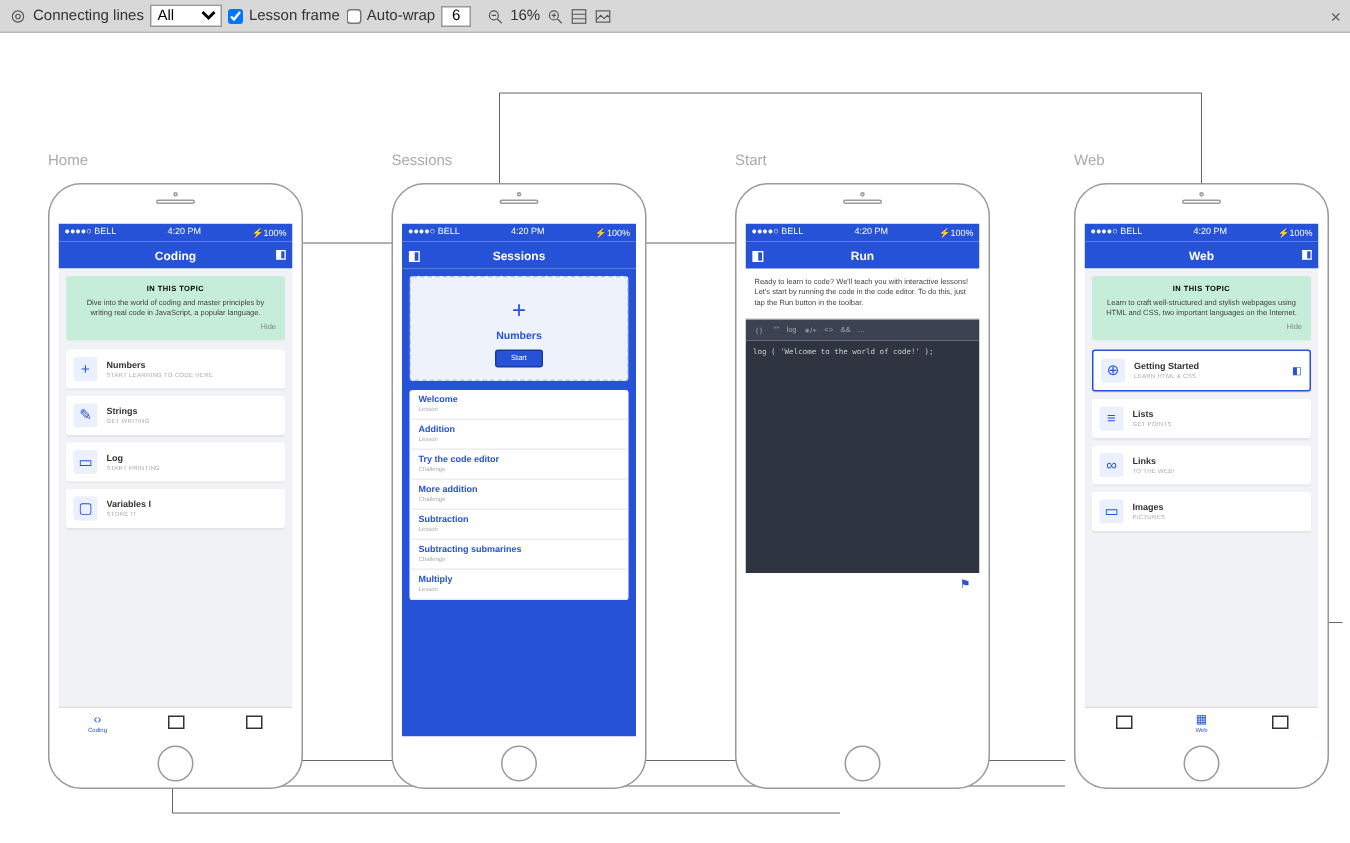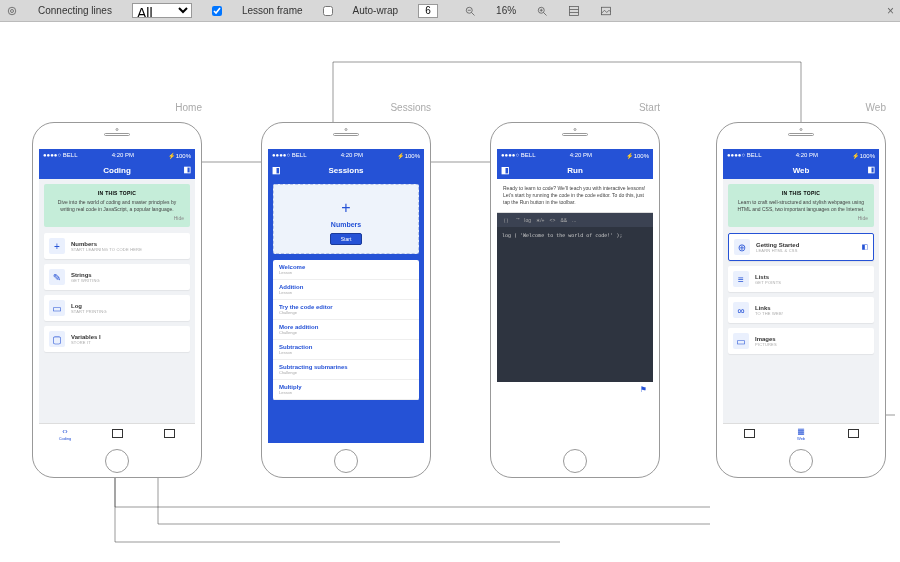--- a/index.html
+++ b/index.html
@@ -1,28 +1,28 @@
 <!DOCTYPE html>
 <html><head>
 <meta charset="utf-8">
 <style>
 *{box-sizing:border-box;margin:0;padding:0;font-family:-apple-system,BlinkMacSystemFont,"Segoe UI",Arial,sans-serif}
 body{width:900px;height:562px;background:#fff;overflow:hidden;position:relative}
-.toolbar{height:22px;background:#d8d8d8;border-bottom:1px solid #bbb;display:flex;align-items:center;padding:0 6px;font-size:10px;color:#333;gap:20px}
-.toolbar select{font-size:14px;height:15px;width:60px;border:1px solid #999;background:#fff}
+.toolbar{height:22px;background:#d8d8d8;border-bottom:1px solid #bbb;display:flex;align-items:center;padding:0 6px;font-size:10px;color:#333;gap:4px}
+.toolbar select{font-size:10px;height:15px;width:48px;border:1px solid #999;background:#fff}
 .toolbar input[type=checkbox]{width:10px;height:10px}
 .toolbar .num{width:20px;height:14px;border:1px solid #999;background:#fff;font-size:10px;text-align:center}
 .toolbar .close-x{margin-left:auto;font-size:12px;color:#666;cursor:pointer}
 .toolbar svg{width:12px;height:12px}
 .tbtn{display:flex;align-items:center;cursor:pointer}
 .canvas{position:absolute;top:22px;left:0;width:900px;height:540px;background:#fff}
 svg.lines{position:absolute;top:0;left:0;width:900px;height:540px;pointer-events:none}
 svg.lines line{stroke:#333;stroke-width:0.5}
-.frame-label{position:absolute;font-size:10px;color:#aaa;text-align:right;width:170px}
-.phone{position:absolute;width:170px;height:356px;border:1.5px solid #999;border-radius:22px;background:#fff}
+.frame-label{position:absolute;font-size:10px;color:#aaa;text-align:left;width:170px}
+.phone{position:absolute;width:170px;height:404px;border:1.5px solid #999;border-radius:22px;background:#fff}
 .phone .speaker{position:absolute;top:10px;left:50%;transform:translateX(-50%);width:26px;height:3px;border:1px solid #999;border-radius:3px}
 .phone .cam{position:absolute;top:5px;left:50%;transform:translateX(-50%);width:3px;height:3px;border:1px solid #999;border-radius:50%}
 .phone .home{position:absolute;bottom:4px;left:50%;transform:translateX(-50%);width:24px;height:24px;border:1.5px solid #999;border-radius:50%}
 .phone .screen{position:absolute;top:26px;left:6px;right:6px;bottom:34px;overflow:hidden}
 .status{height:12px;background:#2552d6;color:#fff;display:flex;align-items:center;justify-content:space-between;padding:0 4px;font-size:6px}
 .navhdr{height:18px;background:#2552d6;color:#fff;display:flex;align-items:center;justify-content:center;font-size:8px;font-weight:600;position:relative}
 .navhdr .bm{position:absolute;right:4px;top:4px;color:#fff;font-size:8px}
 .navhdr .bk{position:absolute;left:4px;top:4px;color:#fff;font-size:9px}
 .body{background:#f0f2f5;height:calc(100% - 30px);padding:5px;overflow:hidden;font-size:6px}
 .topic{background:#c5edd9;border-radius:2px;padding:6px;text-align:center;margin-bottom:6px}

